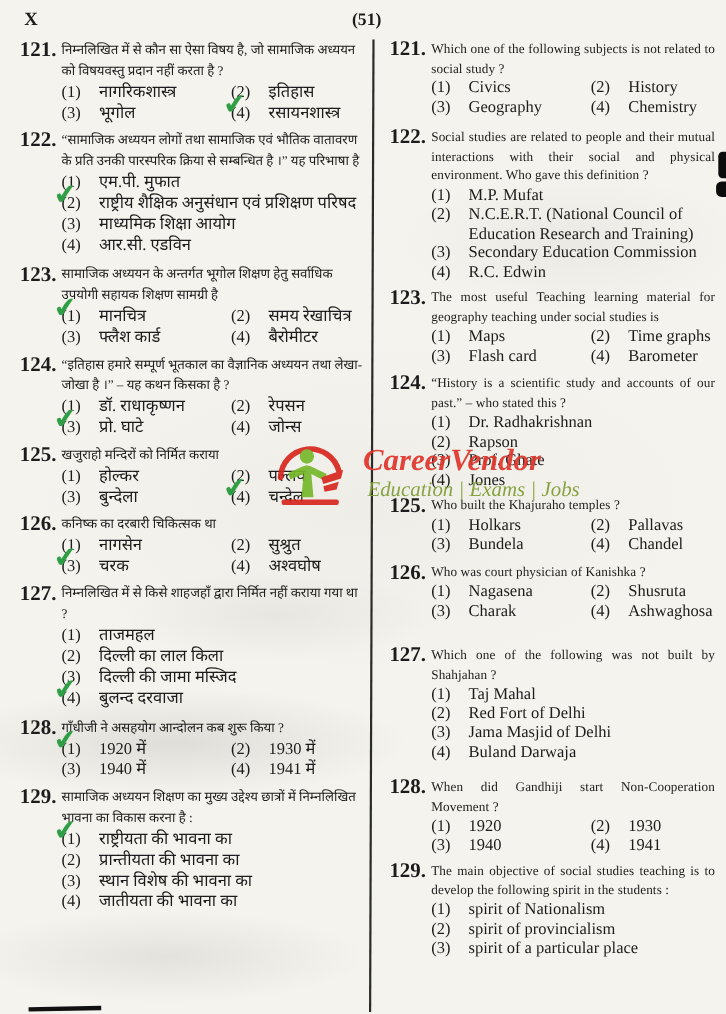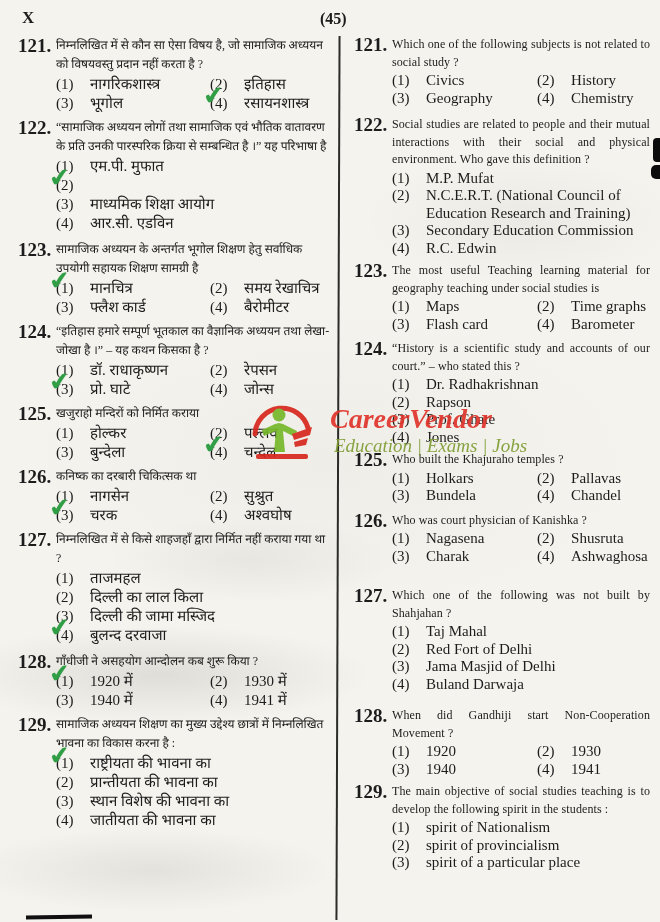--- a/index.html
+++ b/index.html
@@ -79,21 +79,21 @@
   .wm-tagline{
     margin-top:1px;margin-left:4px;
     font-style:italic;font-size:19px;color:var(--tag-green);
     font-family:"Liberation Serif","DejaVu Serif",serif;
   }
 </style>
 </head>
 <body>
 
 <div class="corner-mark">X</div>
-<div class="page-number">(45)</div>
+<div class="page-number">(51)</div>
 
 <div class="columns">
   <div class="col col-hi" id="col-hi">
       <div class="question">
         <div class="q-num">121.</div>
         <div class="q-body">
           <div class="q-text">निम्नलिखित में से कौन सा ऐसा विषय है, जो सामाजिक अध्ययन को विषयवस्तु प्रदान नहीं करता है ?</div>
           <div class="options grid">
             <div class="option">
               <span class="opt-label">(1)</span>
@@ -120,20 +120,21 @@
         <div class="q-body">
           <div class="q-text">“सामाजिक अध्ययन लोगों तथा सामाजिक एवं भौतिक वातावरण के प्रति उनकी पारस्परिक क्रिया से सम्बन्धित है ।” यह परिभाषा है</div>
           <div class="options list">
             <div class="option">
               <span class="opt-label">(1)</span>
               <span class="opt-text">एम.पी. मुफात</span>
             </div>
             <div class="option">
               <span class="opt-label">(2)</span>
               <span class="check">✔</span>
+              <span class="opt-text">राष्ट्रीय शैक्षिक अनुसंधान एवं प्रशिक्षण परिषद</span>
             </div>
             <div class="option">
               <span class="opt-label">(3)</span>
               <span class="opt-text">माध्यमिक शिक्षा आयोग</span>
             </div>
             <div class="option">
               <span class="opt-label">(4)</span>
               <span class="opt-text">आर.सी. एडविन</span>
             </div>
           </div>
@@ -384,21 +385,21 @@
             <div class="option">
               <span class="opt-label">(4)</span>
               <span class="opt-text">Barometer</span>
             </div>
           </div>
         </div>
       </div>
       <div class="question">
         <div class="q-num">124.</div>
         <div class="q-body">
-          <div class="q-text">“History is a scientific study and accounts of our court.” – who stated this ?</div>
+          <div class="q-text">“History is a scientific study and accounts of our past.” – who stated this ?</div>
           <div class="options list">
             <div class="option">
               <span class="opt-label">(1)</span>
               <span class="opt-text">Dr. Radhakrishnan</span>
             </div>
             <div class="option">
               <span class="opt-label">(2)</span>
               <span class="opt-text">Rapson</span>
             </div>
             <div class="option">

